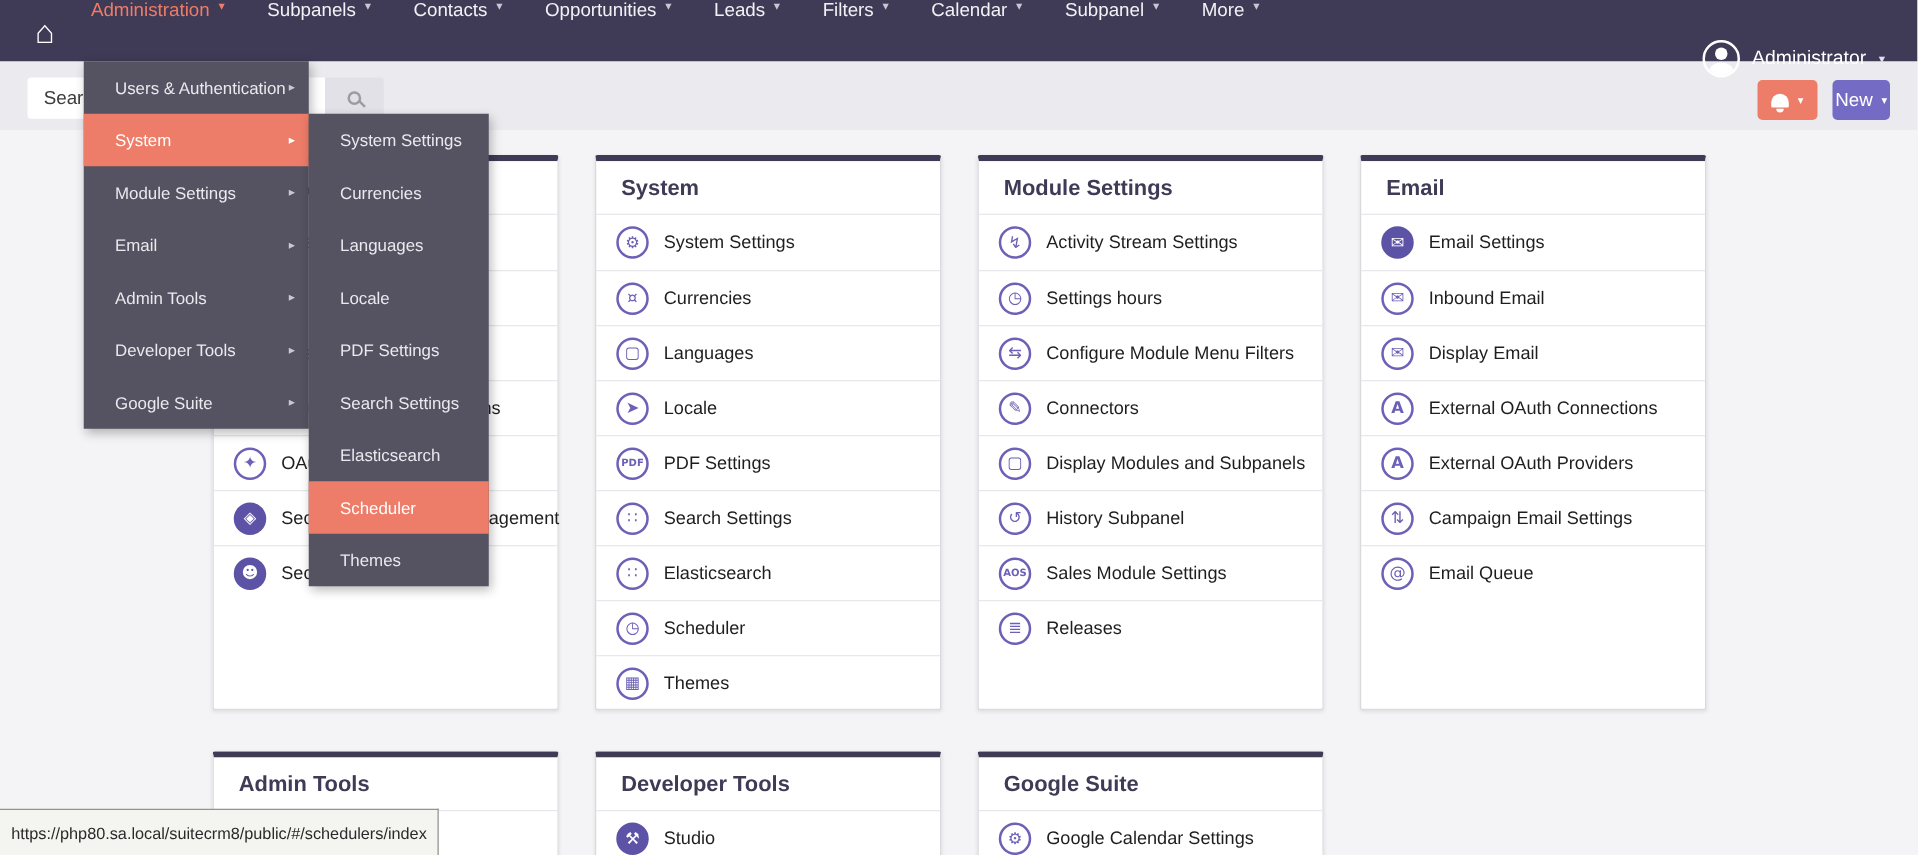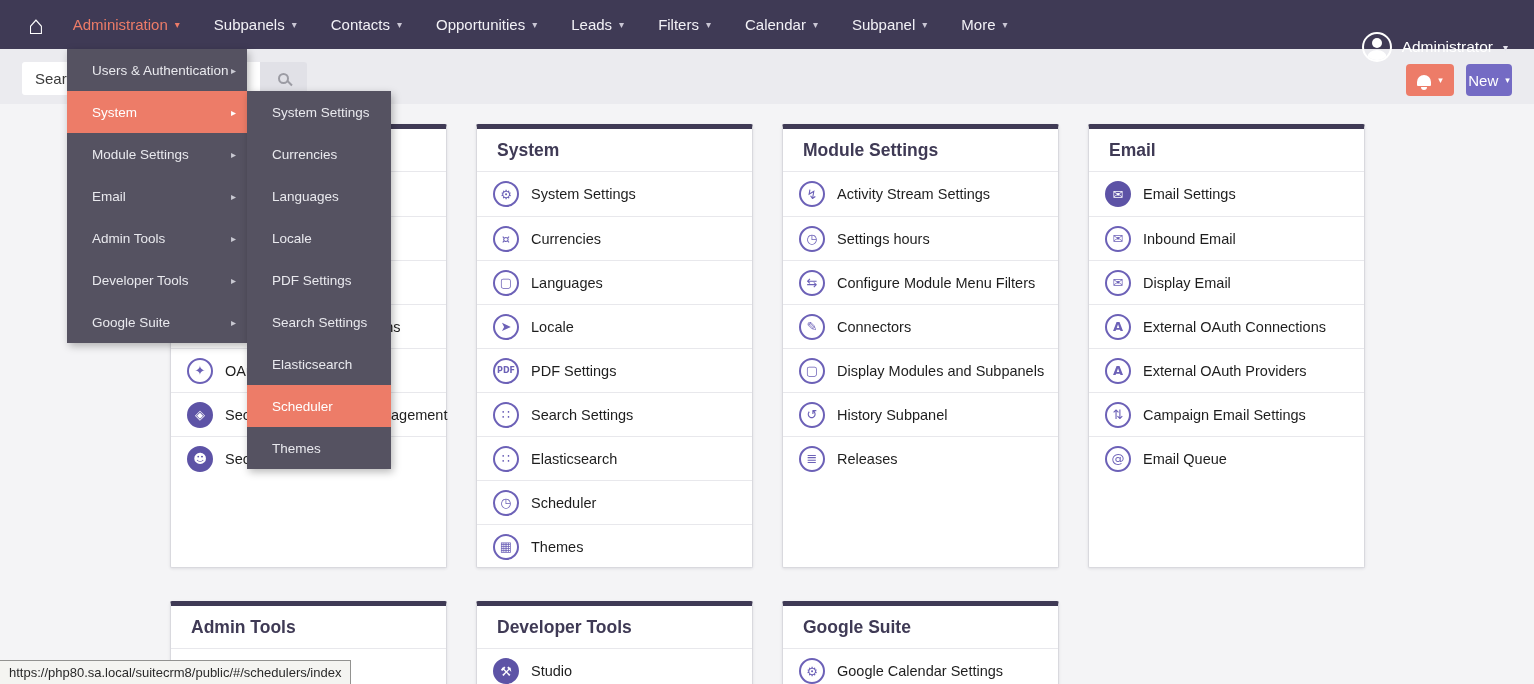--- a/index.html
+++ b/index.html
@@ -12,21 +12,21 @@
 
   
   .navbar {
     position:absolute; top:0; left:0; right:0; height:49px;
     background:#3F3A55; display:flex; align-items:center; z-index:50;
   }
   .home { color:#fff; font-size:26px; margin-left:28px; cursor:pointer; line-height:1; }
   .nav-items { display:flex; align-items:center; margin-left:12px; }
   .nav-item {
     color:#F2F1F6; font-size:15px; padding:0 17px; height:49px;
-    display:flex; align-items:center; gap:7px; cursor:pointer; white-space:nowrap;
+    display:flex; align-items:flex-start; gap:7px; cursor:pointer; white-space:nowrap;
   }
   .nav-item .caret { font-size:10px; color:#C9C6D4; }
   .nav-item.active, .nav-item.active .caret { color:#ED7C68; }
   .nav-user { margin-left:auto; margin-right:26px; display:flex; align-items:center; gap:10px; color:#fff; font-size:15.5px; cursor:pointer;margin-top:45px; }
   .nav-user .caret { font-size:10px; color:#E2E0EA; }
   .avatar { width:30px; height:30px; border:2px solid #fff; border-radius:50%; position:relative; overflow:hidden; }
   .avatar::before { content:""; position:absolute; top:4px; left:50%; transform:translateX(-50%); width:10px; height:10px; background:#fff; border-radius:50%; }
   .avatar::after  { content:""; position:absolute; top:16px; left:50%; transform:translateX(-50%); width:19px; height:13px; background:#fff; border-radius:50% 50% 0 0; }
 
   
@@ -84,21 +84,21 @@
   .mi {
     height:42px; display:flex; align-items:center; padding:0 14px 0 25px;
     color:#E9E9EE; font-size:13.5px; cursor:pointer; position:relative; white-space:nowrap;
   }
   .mi .sub-caret { position:absolute; right:11px; font-size:10px; color:#C9C9D2; }
   .mi.active { background:#ED7C68; color:#fff; }
   .mi.active .sub-caret { color:#fff; }
 
   
   .status-tooltip {
-    position:absolute; left:0; bottom:0; height:24px; padding:0 9px;
+    position:absolute; left:0; bottom:0; height:37px; padding:0 9px;
     background:#F4F4F1; border:1px solid #929290; border-left:none; border-bottom:none;
     display:flex; align-items:center; font-size:13px; color:#2A2A2A; z-index:300; white-space:nowrap;
   }
 </style>
 </head>
 <body>
 
 <header class="navbar">
   <span class="home">⌂</span>
   <nav class="nav-items">
@@ -264,20 +264,24 @@
       </div>
       <div class="row">
         <span class="icon">▢</span>
         <span class="row-label">Display Modules and Subpanels</span>
       </div>
       <div class="row">
         <span class="icon">↺</span>
         <span class="row-label">History Subpanel</span>
       </div>
       <div class="row">
+        <span class="icon badge">AOS</span>
+        <span class="row-label">Sales Module Settings</span>
+      </div>
+      <div class="row">
         <span class="icon">≣</span>
         <span class="row-label">Releases</span>
       </div>
     </div>
   </section>
 
   <section class="card">
     <h2 class="card-title">Email</h2>
     <div class="rows">
       <div class="row">

